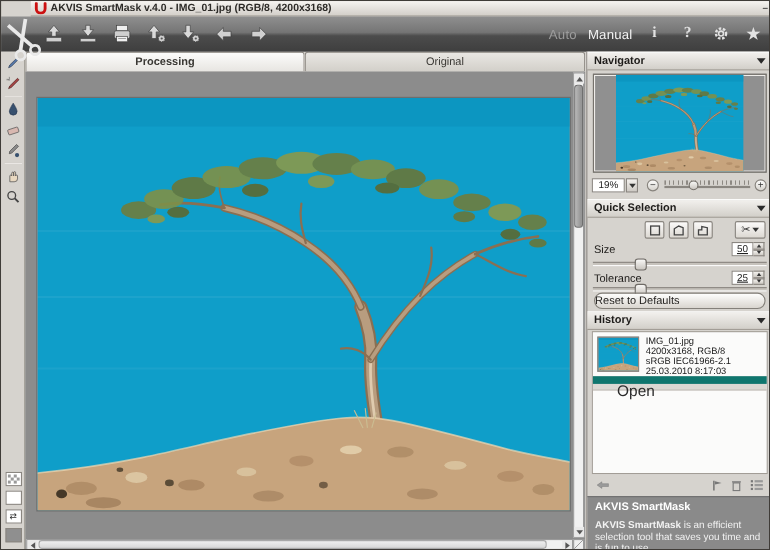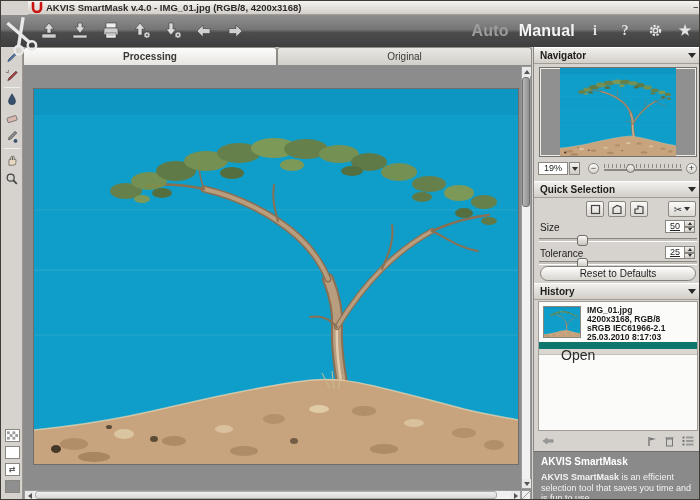--- a/index.html
+++ b/index.html
@@ -14,21 +14,21 @@
   #win-controls { margin-left:auto; margin-right:5px; display:flex; gap:7px; font-size:9px; color:#444; font-weight:bold; }
   #win-controls span { cursor:default; line-height:11px; }
 
   
   #toolbar { position:absolute; left:0; top:14px; width:700px; height:32px;
     background:linear-gradient(180deg,#8f8f8f 0%,#757575 45%,#4c4c4c 55%,#3e3e3e 100%); }
   #app-logo { position:absolute; left:1px; top:0px; width:38px; height:42px; z-index:5; }
   .tb-row { position:absolute; left:34px; top:2px; display:flex; gap:4px; }
   .tb-btn { width:27px; height:27px; display:flex; align-items:center; justify-content:center; border-radius:3px; }
   .tb-right { position:absolute; right:6px; top:2px; display:flex; align-items:center; gap:10px; height:27px; }
-  .mode-label { font-size:16px; font-weight:bold; letter-spacing:.2px; }
+  .mode-label { font-size:12px; font-weight:normal; letter-spacing:.2px; }
   #auto-label { color:#9c9c9c; }
   #manual-label { color:#f4f4f4; }
   .round-ic { width:20px; height:20px; display:flex; align-items:center; justify-content:center;
     color:#e2e2e2; font-size:14px; font-weight:bold; font-family:"Liberation Serif",serif; }
 
   
   #tabbar { position:absolute; left:22px; top:46px; width:509px; height:18px; display:flex; }
   .tab { height:18px; border:1px solid #8f8b85; border-bottom:none; border-radius:3px 3px 0 0;
     display:flex; align-items:center; justify-content:center; font-size:10px; color:#3a3834; }
   #tab-original { width:255px; background:linear-gradient(#e9e7e3,#d2cfc9); }
@@ -87,26 +87,26 @@
   .spinner { position:absolute; right:6px; width:30px; height:13px; display:flex; }
   .spin-val { width:20px; height:13px; background:#fff; border:1px solid #8a8680; font-size:9px; text-align:center; line-height:11px; color:#222;text-decoration:underline; }
   .spin-btns { width:10px; height:13px; display:flex; flex-direction:column; }
   .spin-btns div { flex:1; background:linear-gradient(#f4f2ef,#cdc9c3); border:1px solid #8a8680; border-left:none; display:flex; align-items:center; justify-content:center; }
   .spin-btns .t { width:0; height:0; border:2px solid transparent; }
   .spin-btns .t.u { border-bottom:3px solid #333; margin-top:-2px; }
   .spin-btns .t.d { border-top:3px solid #333; margin-bottom:-2px; }
   .slider { position:absolute; left:5px; width:158px; height:4px; background:#c6c2bc; border-top:1px solid #8a8680; border-bottom:1px solid #fff; }
   .s-handle { position:absolute; top:-4px; width:11px; height:11px; background:linear-gradient(#f8f7f5,#c9c5bf); border:1px solid #6f6b66; border-radius:3px; }
   #reset-btn { position:absolute; left:6px; top:219px; width:156px; height:15px; border:1px solid #84807a; border-radius:8px;
-    background:linear-gradient(#fefefd,#d9d5cf); font-size:10px; color:#1e1c1a; display:flex; align-items:center; justify-content:center; }
+    background:linear-gradient(#fefefd,#d9d5cf); font-size:10px; color:#1e1c1a; display:flex; align-items:center; }
 
   #hist-header { top:236px; }
   #hist-list { position:absolute; left:4px; top:254px; width:160px; height:130px; background:#fbfbfa; border:1px solid #a29d96; }
   #hist-thumb { position:absolute; left:4px; top:4px; width:38px; height:32px; border:1px solid #8a8680; background:#909090; }
-  .hist-info { position:absolute; left:48px; top:4px; font-size:8.5px; font-weight:bold; color:#1a1a1a; line-height:9px; white-space:nowrap; }
+  .hist-info { position:absolute; left:48px; top:4px; font-size:8.5px; font-weight:normal; color:#1a1a1a; line-height:9px; white-space:nowrap; }
   #open-row { position:absolute; left:0; top:40px; width:158px; height:13px; background:#dbd8d3; border-top:7px solid #0f766e; border-bottom:1px solid #c2beb8;
     font-size:14px; color:#2a2a2a; padding-left:22px; line-height:12px; }
   #hist-footer { position:absolute; left:0; top:386px; width:168px; height:16px; display:flex; align-items:center; padding:0 8px; gap:8px; }
   #hist-footer .spacer { margin-left:auto; }
 
   
   #infopanel { position:absolute; left:0; top:404px; width:168px; height:50px; background:#8a8a8a; border-top:1px solid #6f6f6f; padding:4px 7px; }
   #info-title { font-size:10px; font-weight:bold; color:#fff; margin-bottom:5px; }
   #info-desc { font-size:9px; color:#f2f2f2; line-height:10.5px; }
   #info-desc b { font-weight:bold; }

